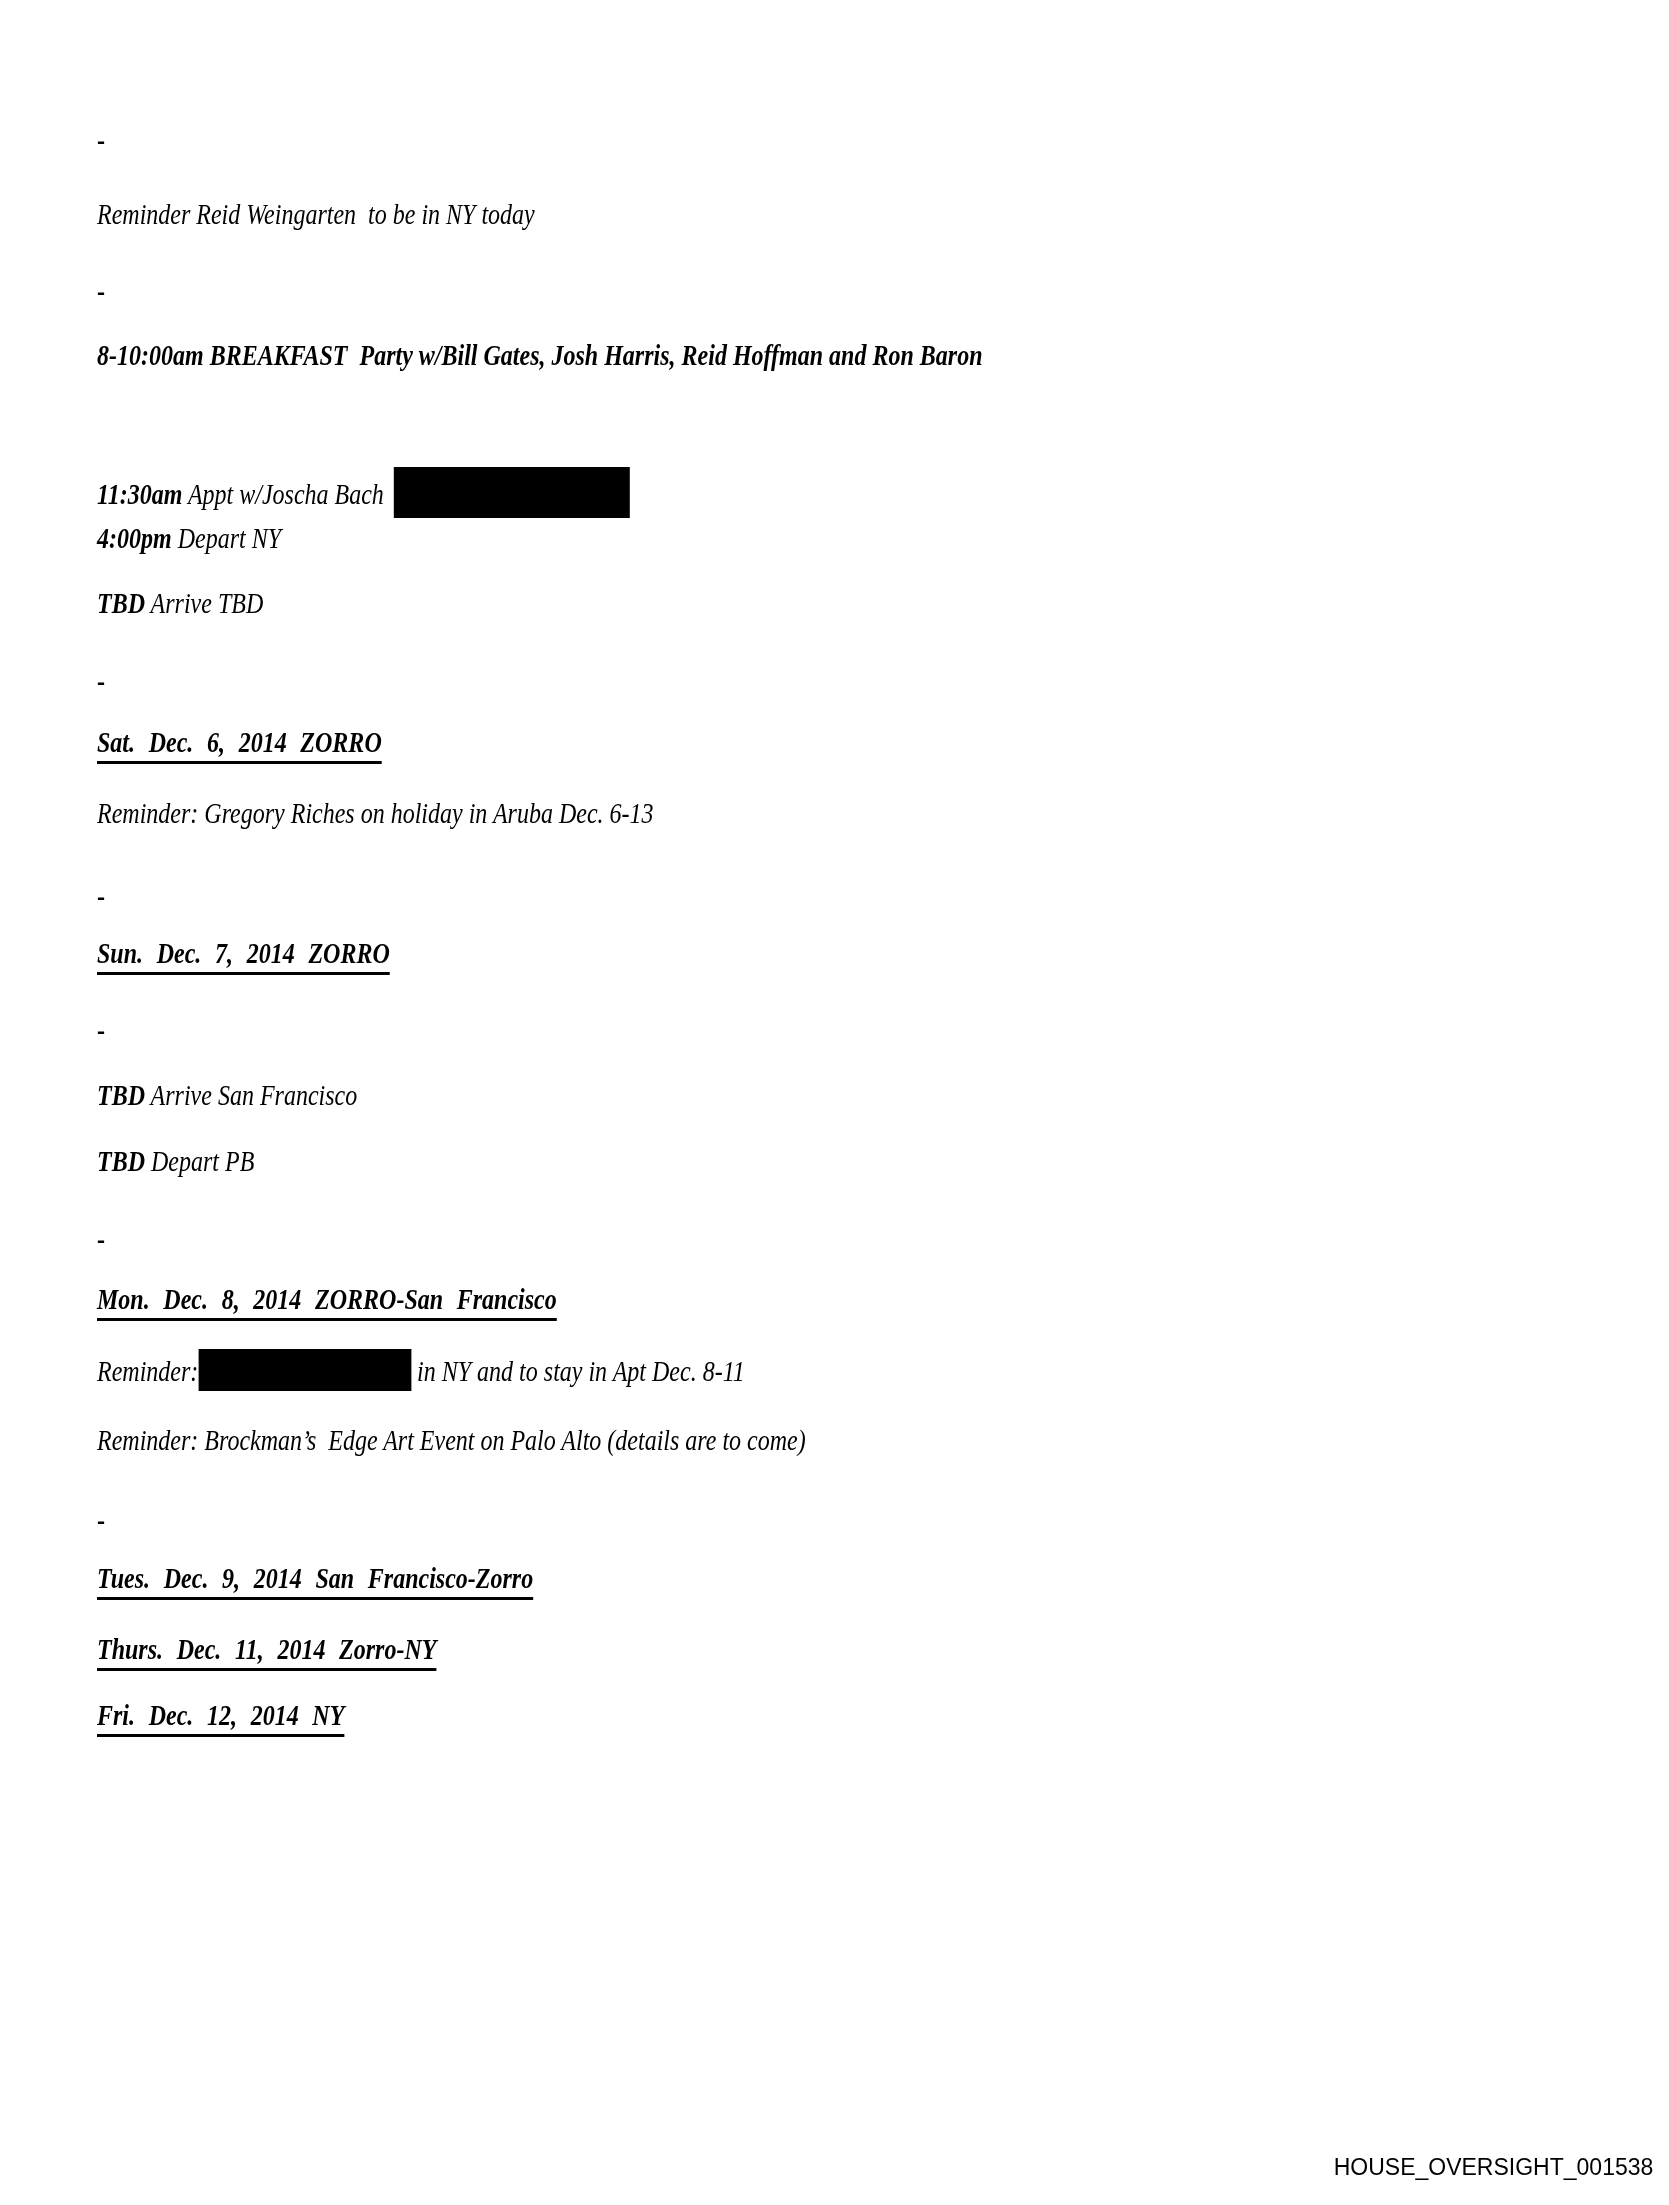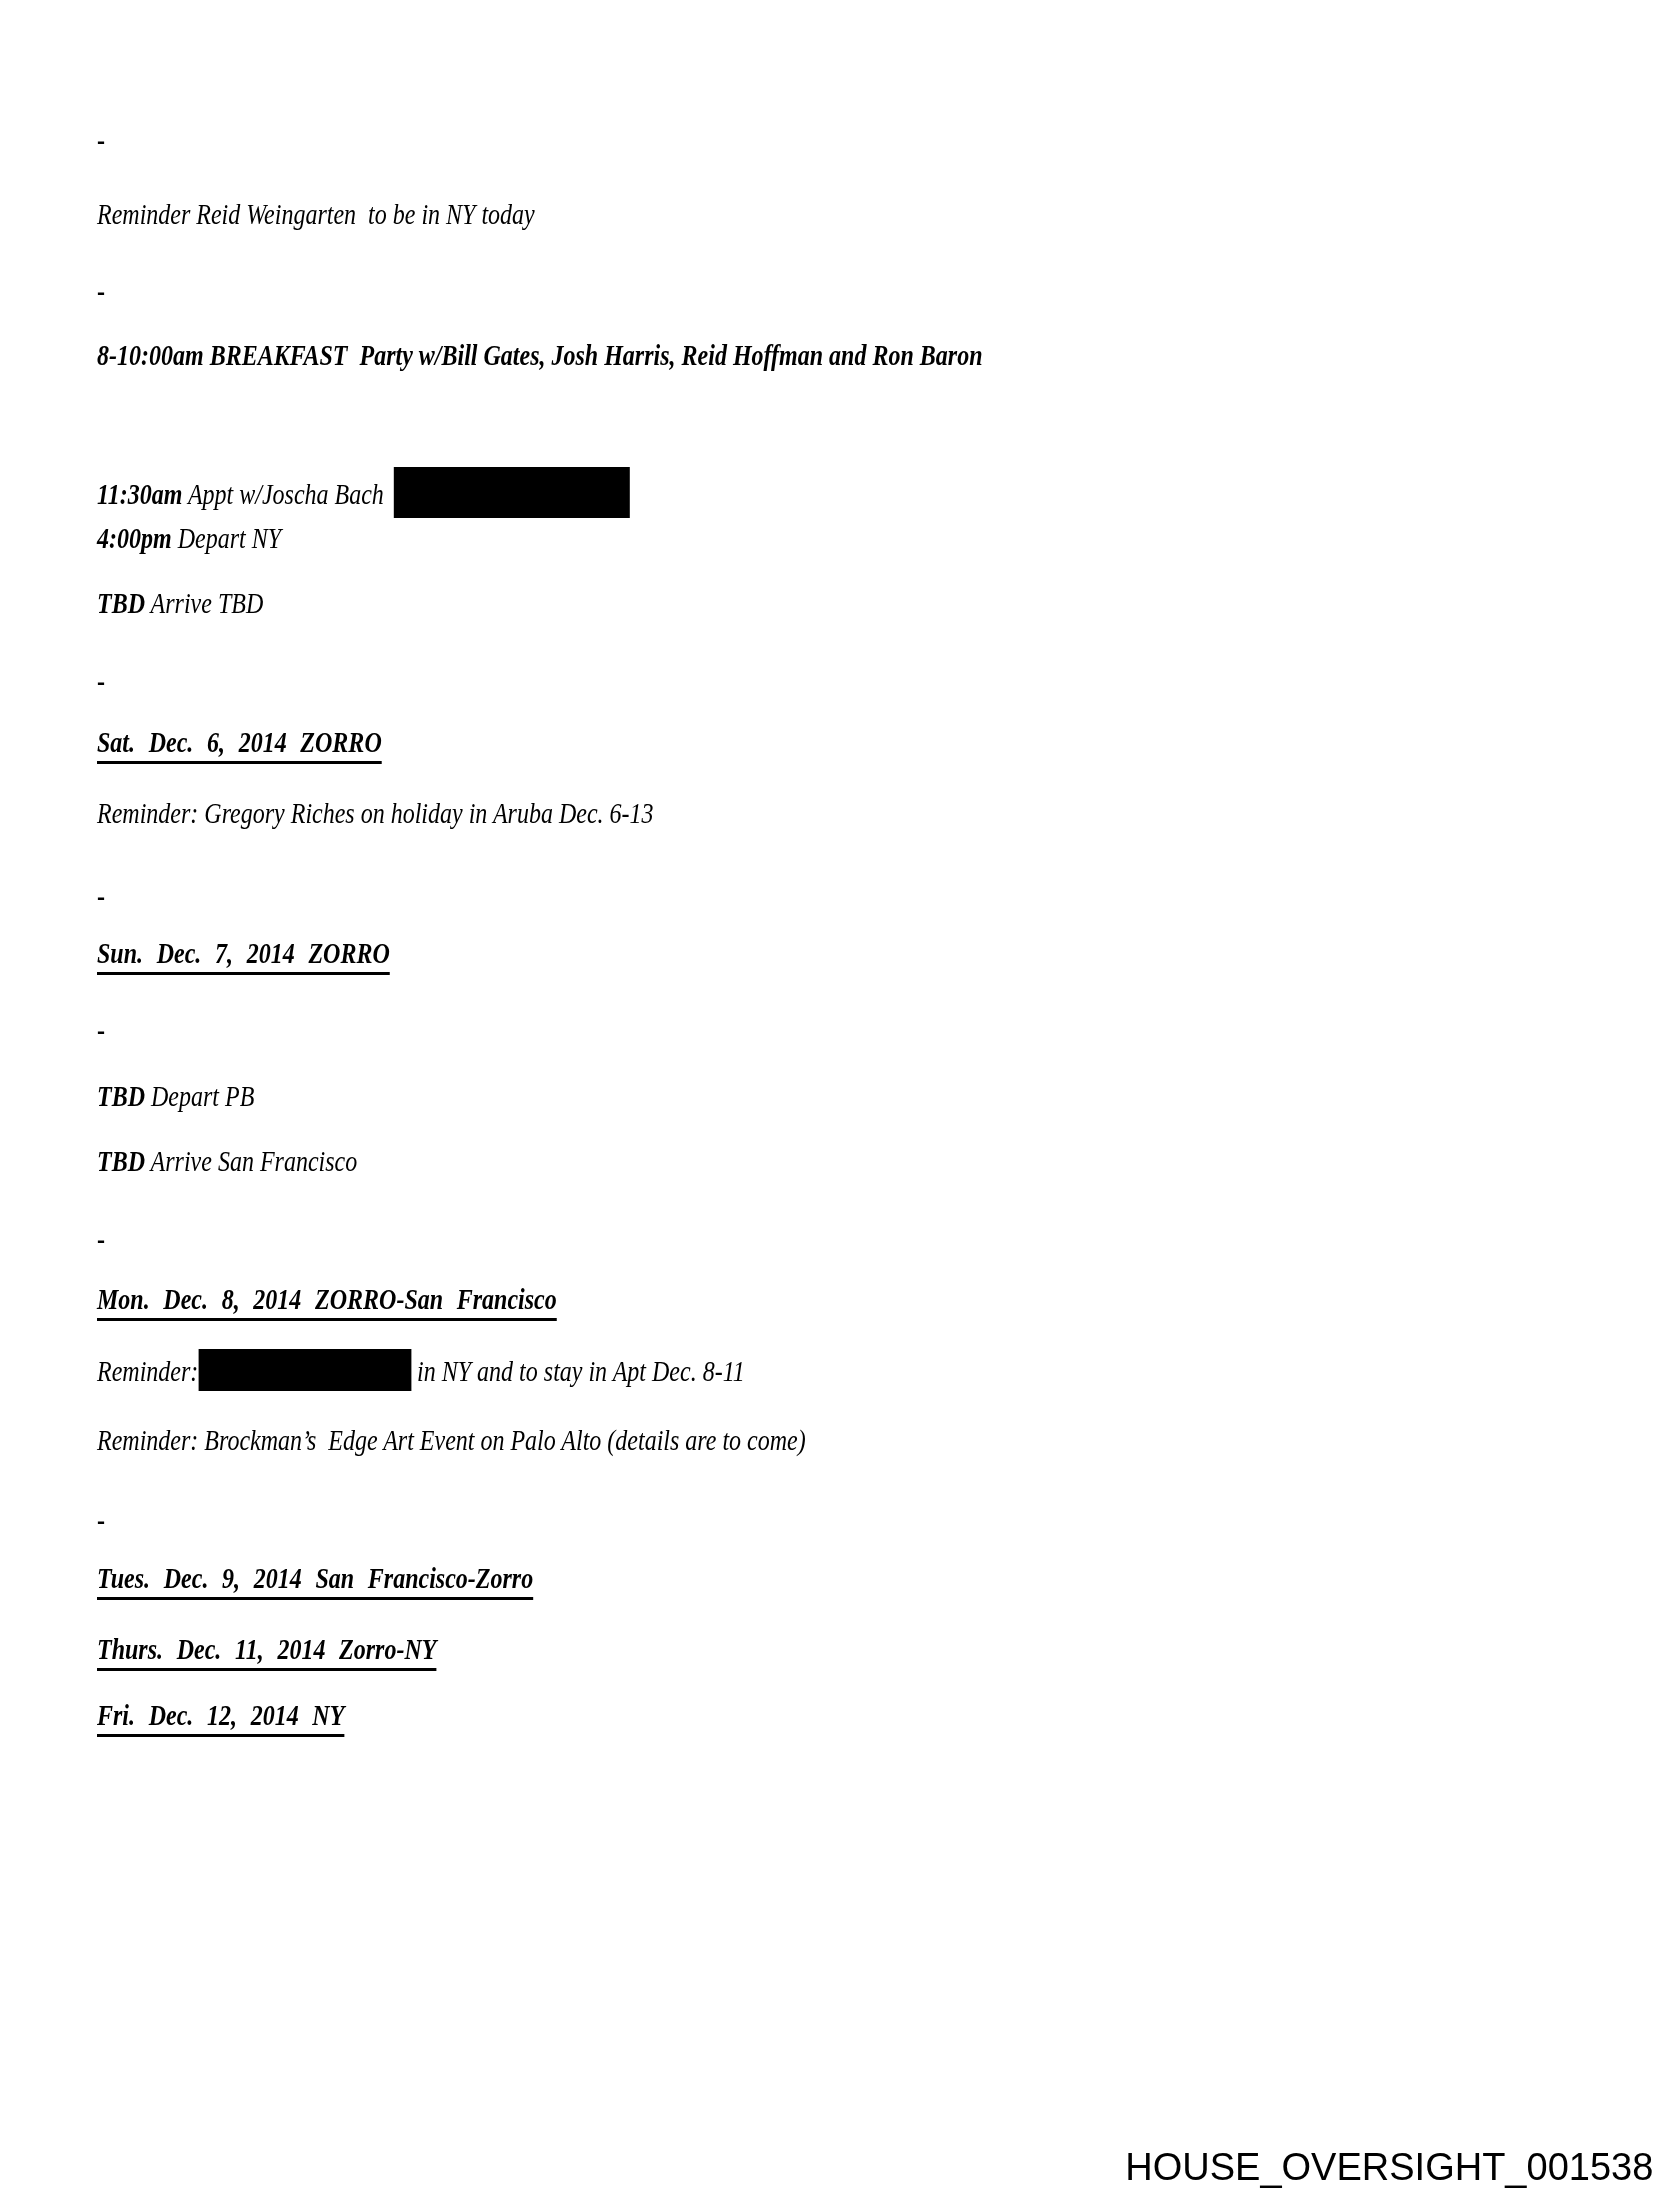--- a/index.html
+++ b/index.html
@@ -44,21 +44,21 @@
     display: inline-block;
     background: #000000;
   }
   .redaction.r1 { width: 295px; height: 51px; vertical-align: -14.4px; margin-left: 5.2px; }
   .redaction.r2 { width: 266px; height: 42px; vertical-align: -10.5px; }
   .bates {
     position: absolute;
     top: 2149px;
     right: 15.7px;
     font-family: "Liberation Sans", sans-serif;
-    font-size: 38px;
+    font-size: 23px;
     line-height: 37px;
     color: #000000;
     white-space: nowrap;
   }
 </style>
 </head>
 <body>
 
 <div class="page">
   <div class="content">
@@ -84,23 +84,23 @@
 
     <div class="line reminder" style="margin-top:32px"><span class="scale">Reminder: Gregory Riches on holiday in Aruba Dec. 6-13</span></div>
 
 
     <div class="line sep" style="margin-top:44px"><span class="scale">-</span></div>
 
     <div class="line heading" style="margin-top:18.3px"><span class="scale">Sun. Dec. 7, 2014 ZORRO</span></div>
 
     <div class="line sep" style="margin-top:38px"><span class="scale">-</span></div>
 
+    <div class="line" style="margin-top:26px"><span class="scale"><span class="time">TBD</span><span> Arrive San Francisco</span></span></div>
+
     <div class="line" style="margin-top:27px"><span class="scale"><span class="time">TBD</span><span> Depart PB</span></span></div>
-
-    <div class="line" style="margin-top:26px"><span class="scale"><span class="time">TBD</span><span> Arrive San Francisco</span></span></div>
 
     <div class="line sep" style="margin-top:39px"><span class="scale">-</span></div>
 
     <div class="line heading" style="margin-top:21px"><span class="scale">Mon. Dec. 8, 2014 ZORRO-San Francisco</span></div>
 
     <div class="line reminder" style="margin-top:31px"><span class="scale"><span>Reminder:</span><span class="redaction r2"></span><span> in NY and to stay in Apt Dec. 8-11</span></span></div>
 
     <div class="line reminder" style="margin-top:29.5px"><span class="scale">Reminder: Brockman’s  Edge Art Event on Palo Alto (details are to come)</span></div>
 
     <div class="line sep" style="margin-top:41px"><span class="scale">-</span></div>

